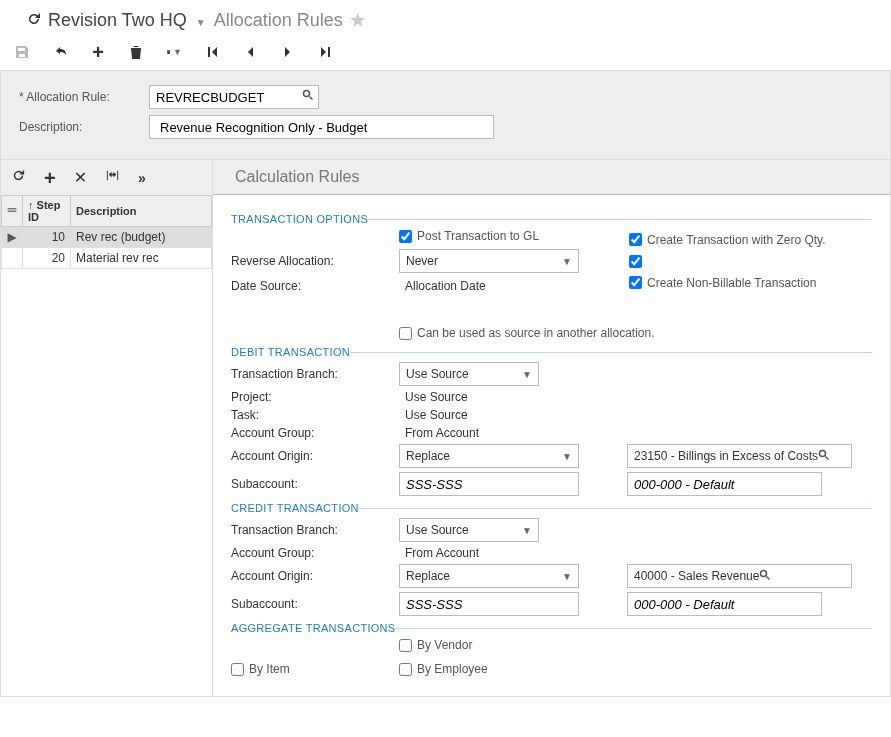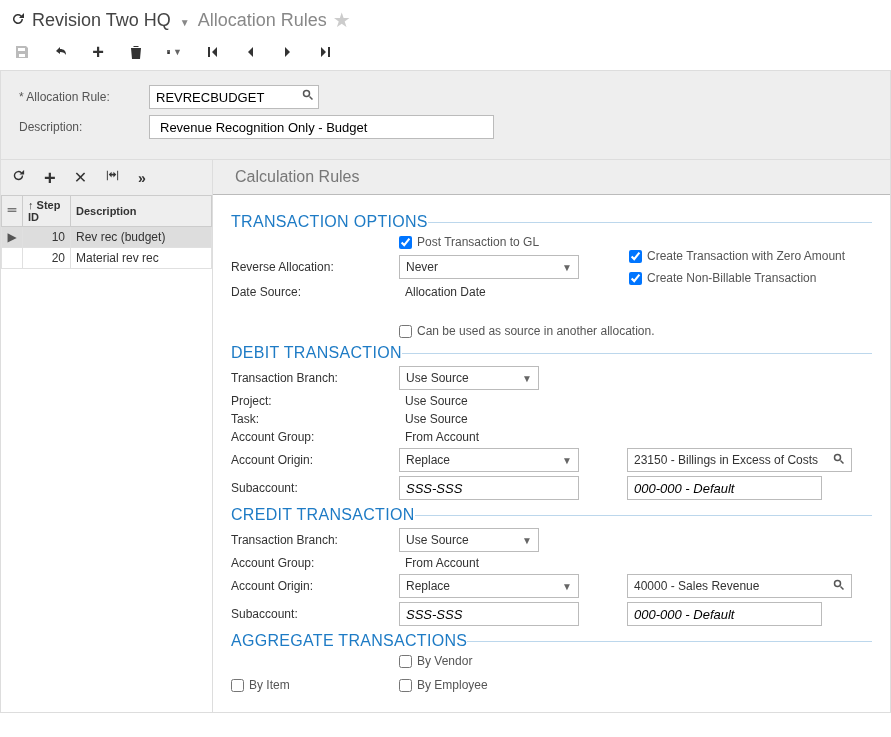--- a/index.html
+++ b/index.html
@@ -6,21 +6,21 @@
   body {
     margin: 0;
     font-family: Arial, sans-serif;
     font-size: 12px;
     color: #333;
     background: #fff;
   }
   .page-header {
     display: flex;
     align-items: center;
-    padding: 8px 10px;
+    padding: 8px 26px;
     gap: 6px;
   }
   .page-title { font-size: 18px; color: #444; }
   .page-title .light { color: #888; }
   .page-title .dropdown-caret { font-size: 10px; color: #888; padding: 0 4px; }
   .fav-star { color: #ccc; font-size: 20px; }
   .toolbar {
     display: flex;
     align-items: center;
     gap: 22px;
@@ -130,21 +130,21 @@
     border-bottom: 1px solid #fff;
     margin-bottom: -1px;
     color: #333;
   }
   .tab-body {
     background: #fff;
     padding: 12px 18px 20px 18px;
   }
   .section-title {
     color: #1e7bc5;
-    font-size: 16px;
+    font-size: 11px;
     font-weight: normal;
     letter-spacing: 0.3px;
     margin: 6px 0 4px 0;
     display: flex;
     align-items: center;
     gap: 0;
     justify-content: space-between;
   }
   .section-title .rule {
     flex: 1;
@@ -165,21 +165,21 @@
   .check-row {
     display: flex;
     align-items: center;
     gap: 5px;
     color: #555;
   }
   .check-row input[type="checkbox"] { margin: 0; }
   .two-col {
     display: grid;
     grid-template-columns: 390px 1fr;
-    gap: 6px 8px;
+    gap: 14px 8px;
     align-items: center;
   }
   .span-row { grid-column: 1 / -1; }
   .subacc-input {
     border: 1px solid #bbb;
     height: 24px;
     padding: 2px 6px;
     font-size: 13px;
     width: 180px;
     background: #fff;
@@ -187,21 +187,21 @@
   }
   .account-picker {
     border: 1px solid #bbb;
     height: 24px;
     padding: 2px 6px;
     font-size: 12px;
     width: 225px;
     background: #fff;
     display: flex;
     align-items: center;
-    justify-content: space-between;
+    justify-content: flex-start;
   }
   .account-picker .search-icon { color: #555; font-size: 13px; }
   .half-row {
     display: grid;
     grid-template-columns: 160px 220px;
     gap: 6px 8px;
     align-items: center;
     margin-bottom: 4px;
   }
 </style>
@@ -354,21 +354,24 @@
           <div class="select-like">
             <span>Never</span>
               <span class="caret">▼</span>
           </div>
           <span class="lbl">Date Source:</span>
           <span class="val" style="padding-left:6px;">Allocation Date</span>
         </div>
         <div style="display:flex; flex-direction:column; gap:8px;">
           <span class="check-row">
             <input type="checkbox" checked="" style="">
-              <span>Create Transaction with Zero Amount</span>
+              <span>Create Transaction with Zero Qty.</span>
+          </span>
+          <span class="check-row">
+            <input type="checkbox" checked="" style="">
           </span>
           <span class="check-row">
             <input type="checkbox" checked="" style="">
               <span>Create Non-Billable Transaction</span>
           </span>
         </div>
         <div class="span-row" style="display:flex; justify-content:flex-start; padding-left:168px; margin-top:19px;">
           <span class="check-row">
             <input type="checkbox" style="">
               <span>Can be used as source in another allocation.</span>

